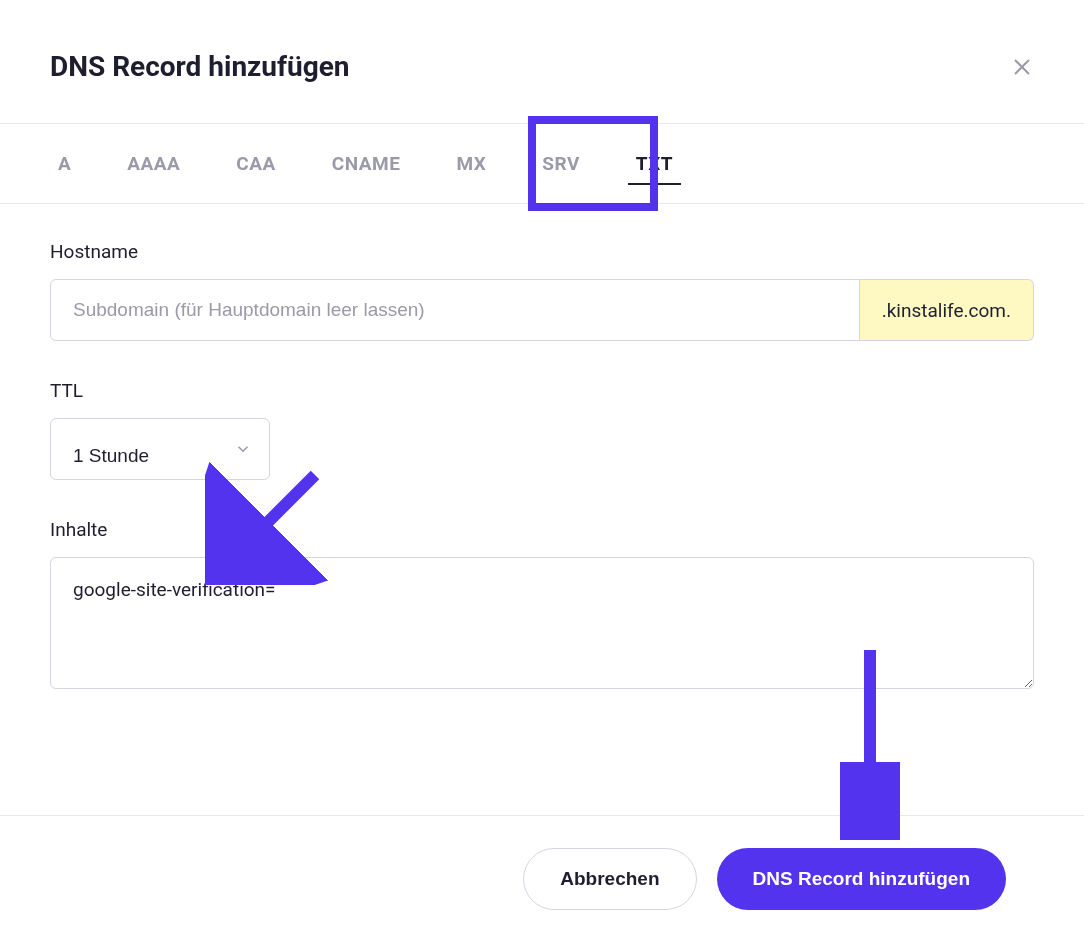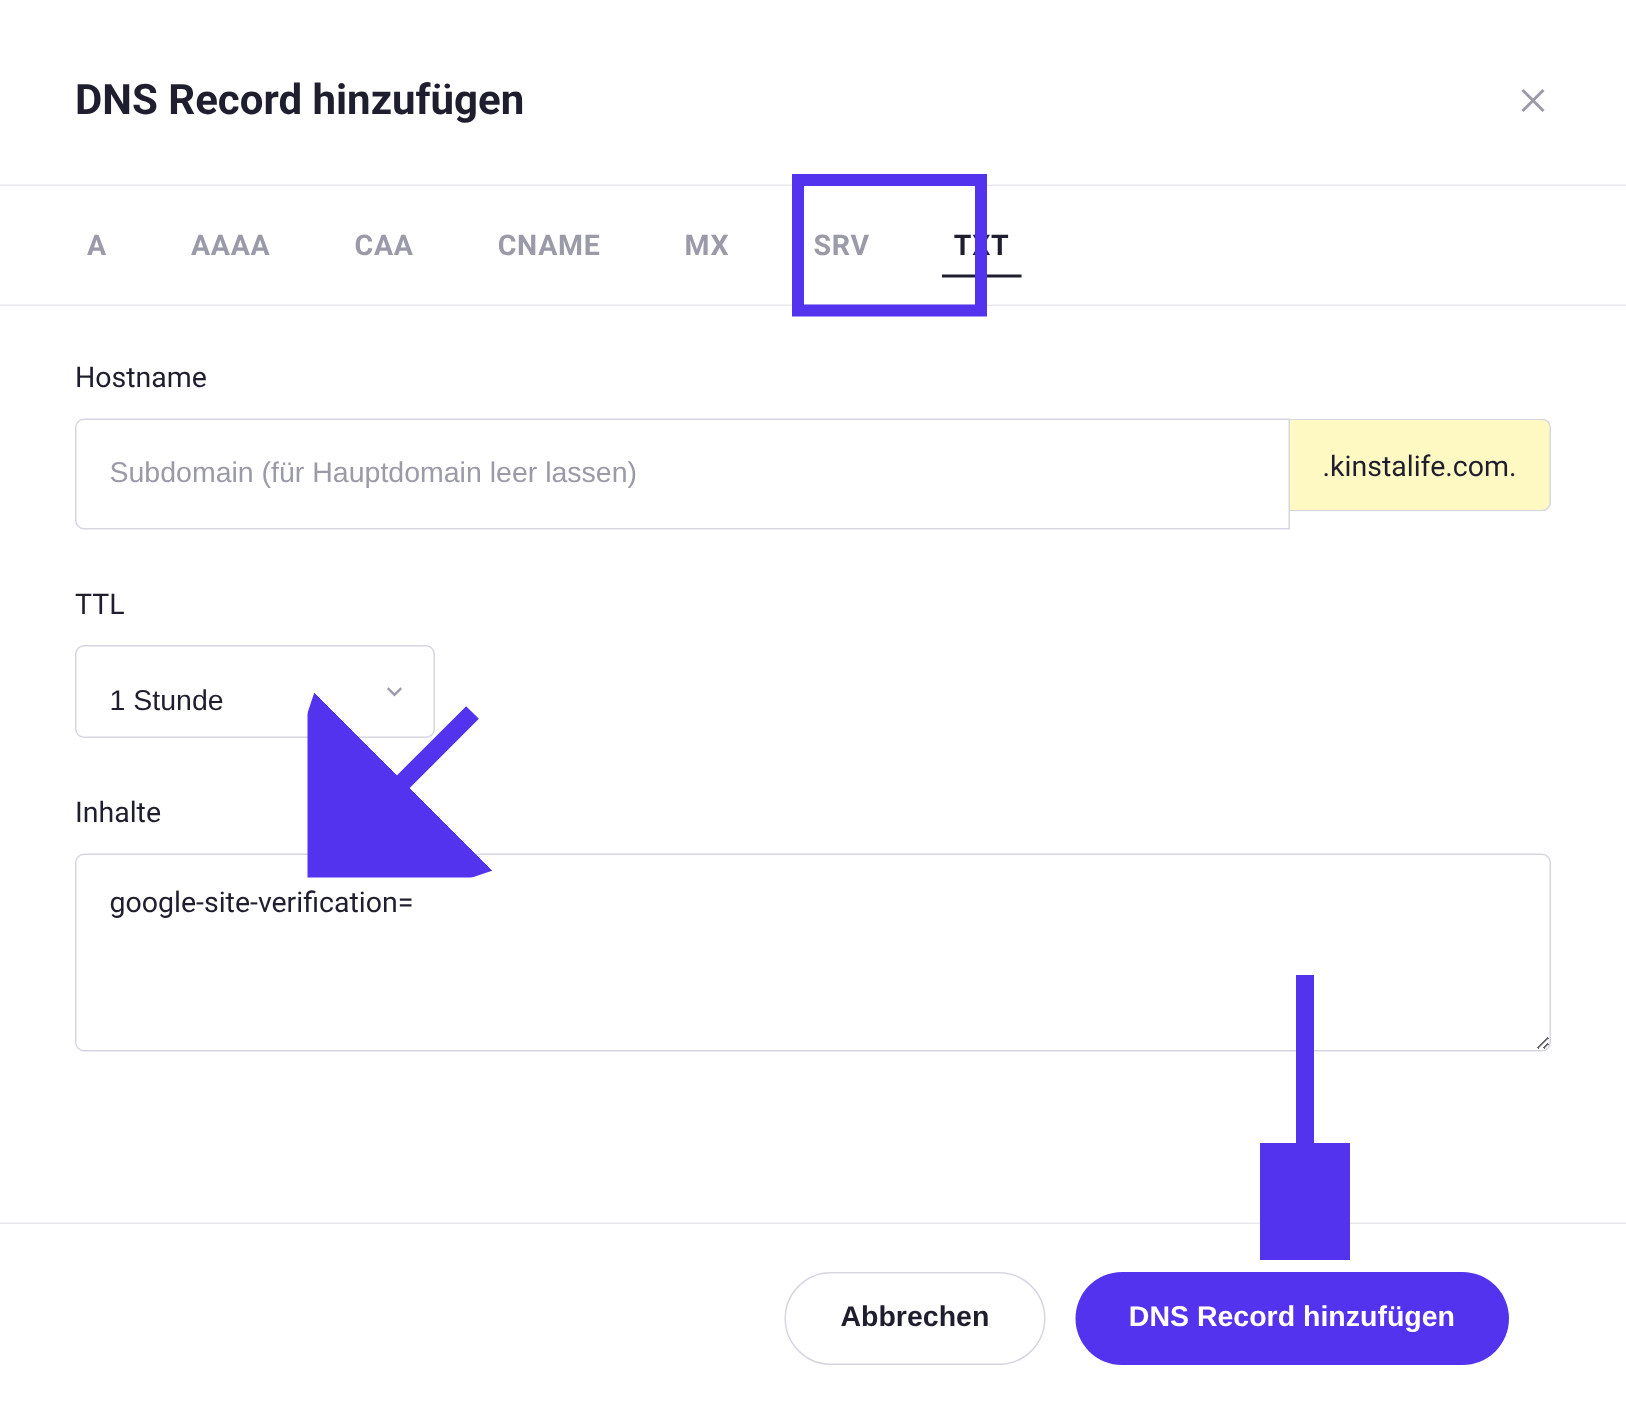--- a/index.html
+++ b/index.html
@@ -83,21 +83,21 @@
       font-weight: 400;
       color: #1e1e2f;
       margin-bottom: 16px;
       display: block;
     }
     .input-row {
       display: flex;
     }
     .text-input {
       flex: 1;
-      height: 74px;
+      height: 62px;
       border: 1px solid #d6d6e0;
       border-radius: 6px 0 0 6px;
       padding: 0 22px;
       font-size: 19px;
       color: #1e1e2f;
     }
     .text-input::placeholder {
       color: #9a9aa9;
     }
     .domain-suffix {
@@ -111,21 +111,21 @@
       align-items: center;
       font-size: 19px;
       color: #1e1e2f;
     }
     .select-wrap {
       position: relative;
       display: inline-block;
     }
     .select-input {
       height: 62px;
-      width: 240px;
+      width: 220px;
       border: 1px solid #d6d6e0;
       border-radius: 6px;
       padding: 12px 50px 0 22px;
       font-size: 19px;
       color: #1e1e2f;
       background: #fff;
       appearance: none;
       cursor: pointer;
     }
     .chevron-down {

